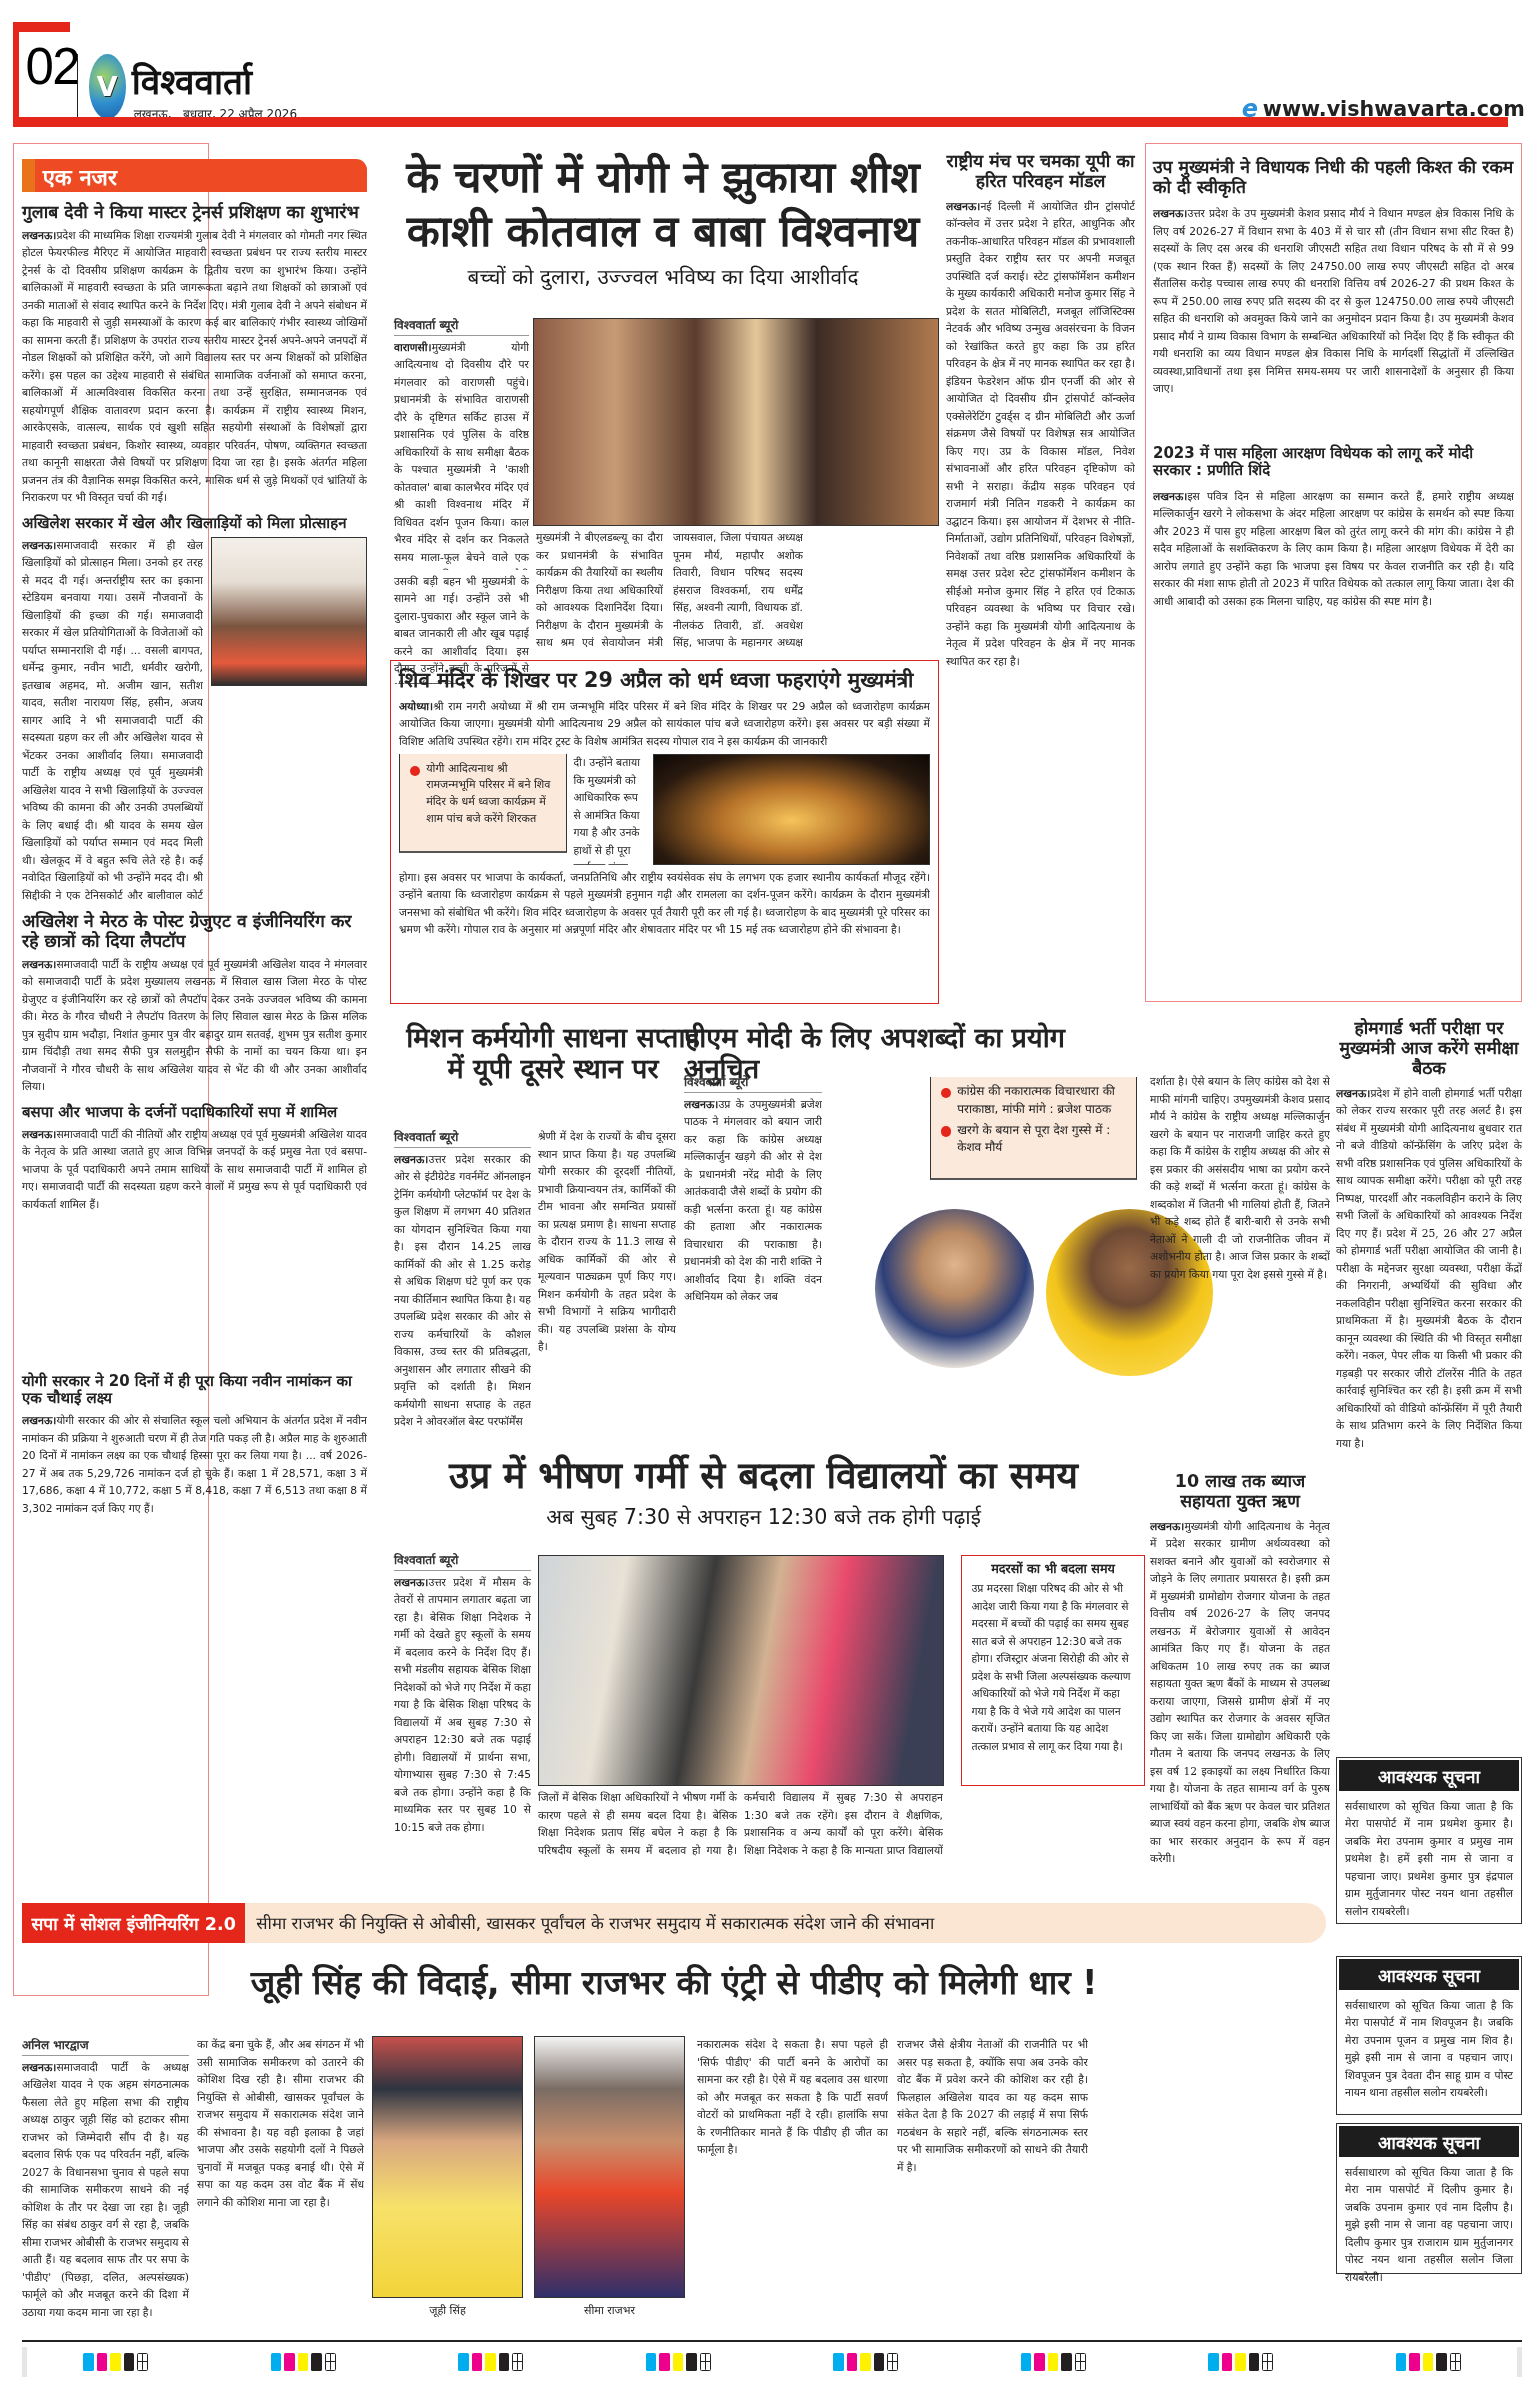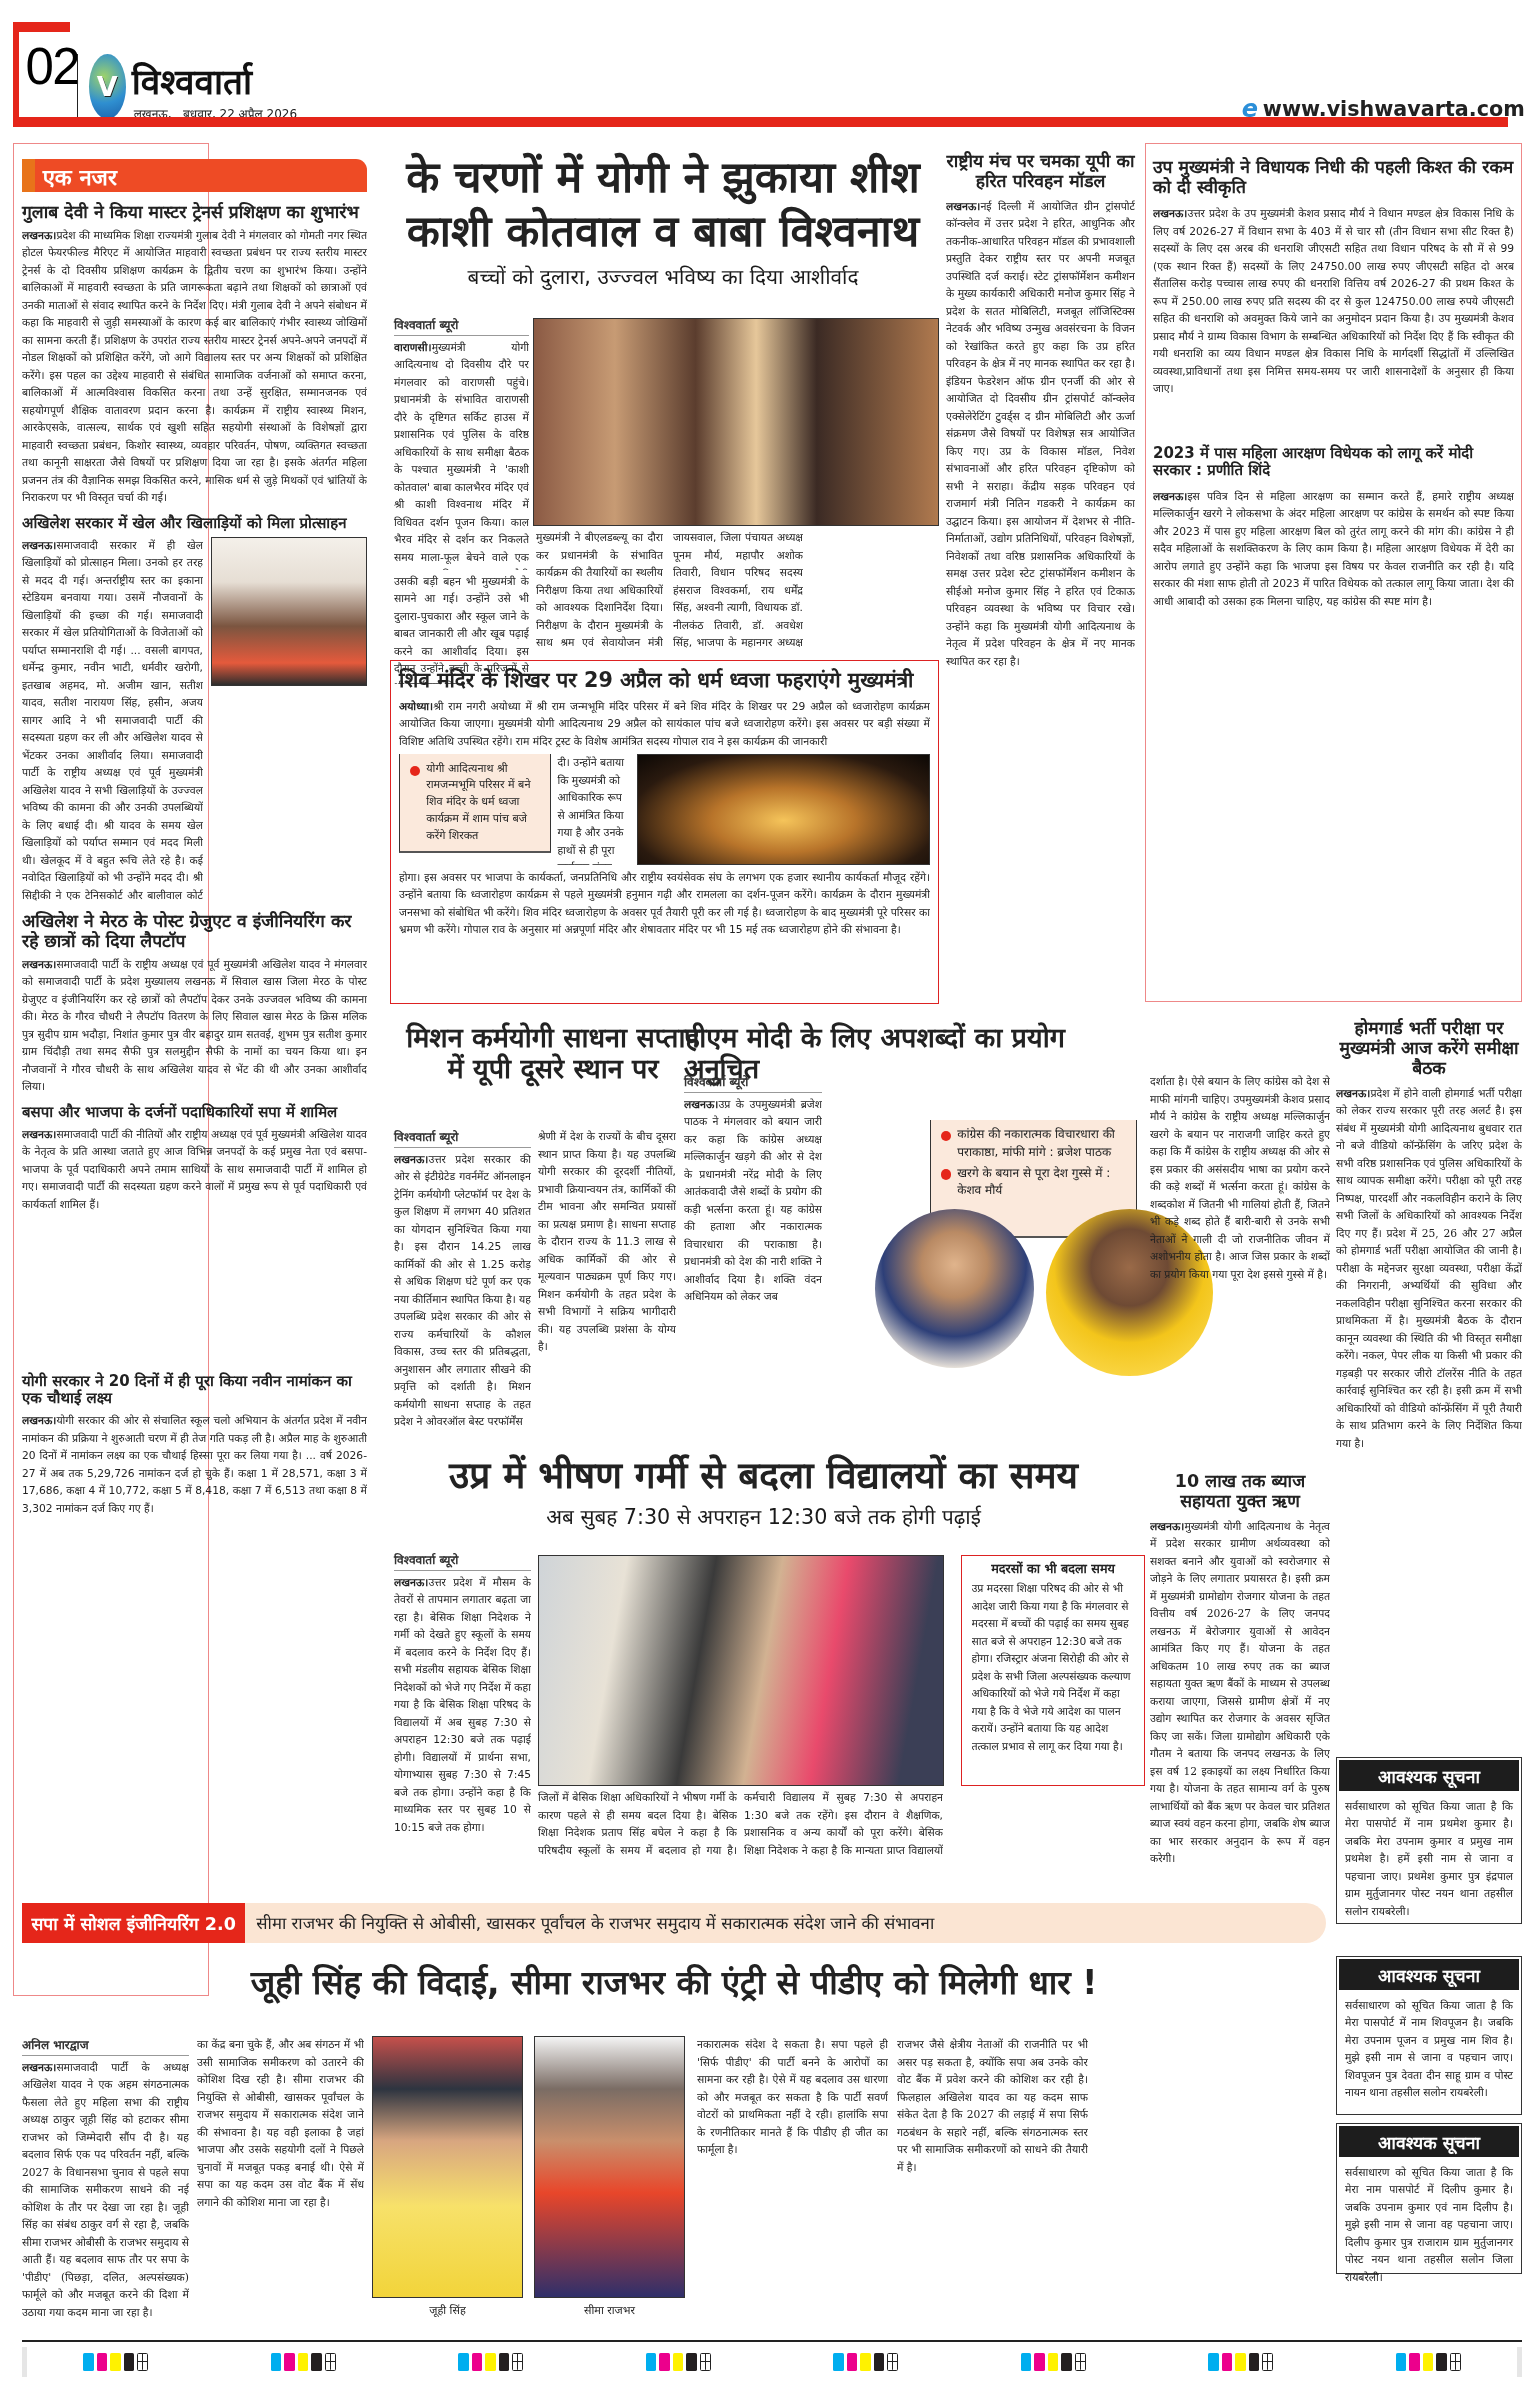--- a/index.html
+++ b/index.html
@@ -101,21 +101,21 @@
 </div>
 <div class="abs" style="left:1153px;top:445px;width:361px;">
   <div class="hd" style="font-size:15px;">2023 में पास महिला आरक्षण विधेयक को लागू करें मोदी सरकार : प्रणीति शिंदे</div>
   <div class="txt" style="margin-top:8px;height:485px;"><b>लखनऊ।</b><span>इस पवित्र दिन से महिला आरक्षण का सम्मान करते हैं, हमारे राष्ट्रीय अध्यक्ष मल्लिकार्जुन खरगे ने लोकसभा के अंदर महिला आरक्षण पर कांग्रेस के समर्थन को स्पष्ट किया और 2023 में पास हुए महिला आरक्षण बिल को तुरंत लागू करने की मांग की। कांग्रेस ने ही सदैव महिलाओं के सशक्तिकरण के लिए काम किया है। महिला आरक्षण विधेयक में देरी का आरोप लगाते हुए उन्होंने कहा कि भाजपा इस विषय पर केवल राजनीति कर रही है। यदि सरकार की मंशा साफ होती तो 2023 में पारित विधेयक को तत्काल लागू किया जाता। देश की आधी आबादी को उसका हक मिलना चाहिए, यह कांग्रेस की स्पष्ट मांग है।</span></div>
 </div>
 
 <div class="abs redbox" style="left:390px;top:660px;width:549px;height:344px;padding:8px;">
   <div class="hd" style="font-size:20.7px;">शिव मंदिर के शिखर पर 29 अप्रैल को धर्म ध्वजा फहराएंगे मुख्यमंत्री</div>
   <div class="txt" style="margin-top:4.8px;height:52px;"><b>अयोध्या।</b><span>श्री राम नगरी अयोध्या में श्री राम जन्मभूमि मंदिर परिसर में बने शिव मंदिर के शिखर पर 29 अप्रैल को ध्वजारोहण कार्यक्रम आयोजित किया जाएगा। मुख्यमंत्री योगी आदित्यनाथ 29 अप्रैल को सायंकाल पांच बजे ध्वजारोहण करेंगे। इस अवसर पर बड़ी संख्या में विशिष्ट अतिथि उपस्थित रहेंगे। राम मंदिर ट्रस्ट के विशेष आमंत्रित सदस्य गोपाल राव ने इस कार्यक्रम की जानकारी</span></div>
   <div style="display:flex;gap:6.4px;margin-top:4.8px;">
-    <div class="bullet-box" style="width:152px;height:99px;">
+    <div class="bullet-box" style="width:168px;height:99px;">
       <div class="bullet">
           <span class="dot"></span>
           <span style="font-size:11px;line-height:16.7px;">योगी आदित्यनाथ श्री रामजन्मभूमि परिसर में बने शिव मंदिर के धर्म ध्वजा कार्यक्रम में शाम पांच बजे करेंगे शिरकत</span>
         </div>
     </div>
     <div class="txt" style="width:73px;height:111px;text-align:left;">दी। उन्होंने बताया कि मुख्यमंत्री को आधिकारिक रूप से आमंत्रित किया गया है और उनके हाथों से ही पूरा कार्यक्रम संपन्न</div>
     <div class="photo" style="flex:1;height:111px;background:radial-gradient(ellipse at 50% 60%,#f5c45a 0%,#b8742a 35%,#2a1a0f 75%,#0c0805 100%);"></div>
   </div>
   <div class="txt" style="margin-top:3.2px;height:87px;">होगा। इस अवसर पर भाजपा के कार्यकर्ता, जनप्रतिनिधि और राष्ट्रीय स्वयंसेवक संघ के लगभग एक हजार स्थानीय कार्यकर्ता मौजूद रहेंगे। उन्होंने बताया कि ध्वजारोहण कार्यक्रम से पहले मुख्यमंत्री हनुमान गढ़ी और रामलला का दर्शन-पूजन करेंगे। कार्यक्रम के दौरान मुख्यमंत्री जनसभा को संबोधित भी करेंगे। शिव मंदिर ध्वजारोहण के अवसर पूर्व तैयारी पूरी कर ली गई है। ध्वजारोहण के बाद मुख्यमंत्री पूरे परिसर का भ्रमण भी करेंगे। गोपाल राव के अनुसार मां अन्नपूर्णा मंदिर और शेषावतार मंदिर पर भी 15 मई तक ध्वजारोहण होने की संभावना है।</div>
 </div>
@@ -128,21 +128,21 @@
   <div class="byline">विश्ववार्ता ब्यूरो</div>
   <div class="txt" style="height:310px;"><b>लखनऊ।</b><span>उत्तर प्रदेश सरकार की ओर से इंटीग्रेटेड गवर्नमेंट ऑनलाइन ट्रेनिंग कर्मयोगी प्लेटफॉर्म पर देश के कुल शिक्षण में लगभग 40 प्रतिशत का योगदान सुनिश्चित किया गया है। इस दौरान 14.25 लाख कार्मिकों की ओर से 1.25 करोड़ से अधिक शिक्षण घंटे पूर्ण कर एक नया कीर्तिमान स्थापित किया है। यह उपलब्धि प्रदेश सरकार की ओर से राज्य कर्मचारियों के कौशल विकास, उच्च स्तर की प्रतिबद्धता, अनुशासन और लगातार सीखने की प्रवृत्ति को दर्शाती है। मिशन कर्मयोगी साधना सप्ताह के तहत प्रदेश ने ओवरऑल बेस्ट परफॉर्मेंस</span></div>
 </div>
 <div class="abs txt" style="left:538px;top:1128px;width:138px;height:318px;">श्रेणी में देश के राज्यों के बीच दूसरा स्थान प्राप्त किया है। यह उपलब्धि योगी सरकार की दूरदर्शी नीतियों, प्रभावी क्रियान्वयन तंत्र, कार्मिकों की टीम भावना और समन्वित प्रयासों का प्रत्यक्ष प्रमाण है। साधना सप्ताह के दौरान राज्य के 11.3 लाख से अधिक कार्मिकों की ओर से मूल्यवान पाठ्यक्रम पूर्ण किए गए। मिशन कर्मयोगी के तहत प्रदेश के सभी विभागों ने सक्रिय भागीदारी की। यह उपलब्धि प्रशंसा के योग्य है।</div>
 
 <div class="abs hd" style="left:684px;top:1022px;width:461px;font-size:27px;">पीएम मोदी के लिए अपशब्दों का प्रयोग अनुचित</div>
 <div class="abs" style="left:684px;top:1073px;width:138px;">
   <div class="byline">विश्ववार्ता ब्यूरो</div>
   <div class="txt" style="height:350px;"><b>लखनऊ।</b><span>उप्र के उपमुख्यमंत्री ब्रजेश पाठक ने मंगलवार को बयान जारी कर कहा कि कांग्रेस अध्यक्ष मल्लिकार्जुन खड़गे की ओर से देश के प्रधानमंत्री नरेंद्र मोदी के लिए आतंकवादी जैसे शब्दों के प्रयोग की कड़ी भर्त्सना करता हूं। यह कांग्रेस की हताशा और नकारात्मक विचारधारा की पराकाष्ठा है। प्रधानमंत्री को देश की नारी शक्ति ने आशीर्वाद दिया है। शक्ति वंदन अधिनियम को लेकर जब</span></div>
 </div>
-<div class="abs bullet-box" style="left:930px;top:1077px;width:207px;height:118px;margin-top:43px;">
+<div class="abs bullet-box" style="left:930px;top:1077px;width:207px;height:103px;">
   <div class="bullet">
       <span class="dot"></span>
       <span style="font-size:12px;line-height:17.5px;">कांग्रेस की नकारात्मक विचारधारा की पराकाष्ठा, मांफी मांगे : ब्रजेश पाठक</span>
     </div>
   <div class="bullet" style="margin-top:3.2px;">
       <span class="dot"></span>
       <span style="font-size:12px;line-height:17.5px;">खरगे के बयान से पूरा देश गुस्से में : केशव मौर्य</span>
     </div>
 </div>
 <div class="abs photo" style="left:875px;top:1209px;width:159px;height:159px;border-radius:50%;border:none;background:radial-gradient(circle at 50% 35%,#e0b48c 0%,#b98a64 25%,#2d3f78 55%,#ede6dc 80%);"></div>

